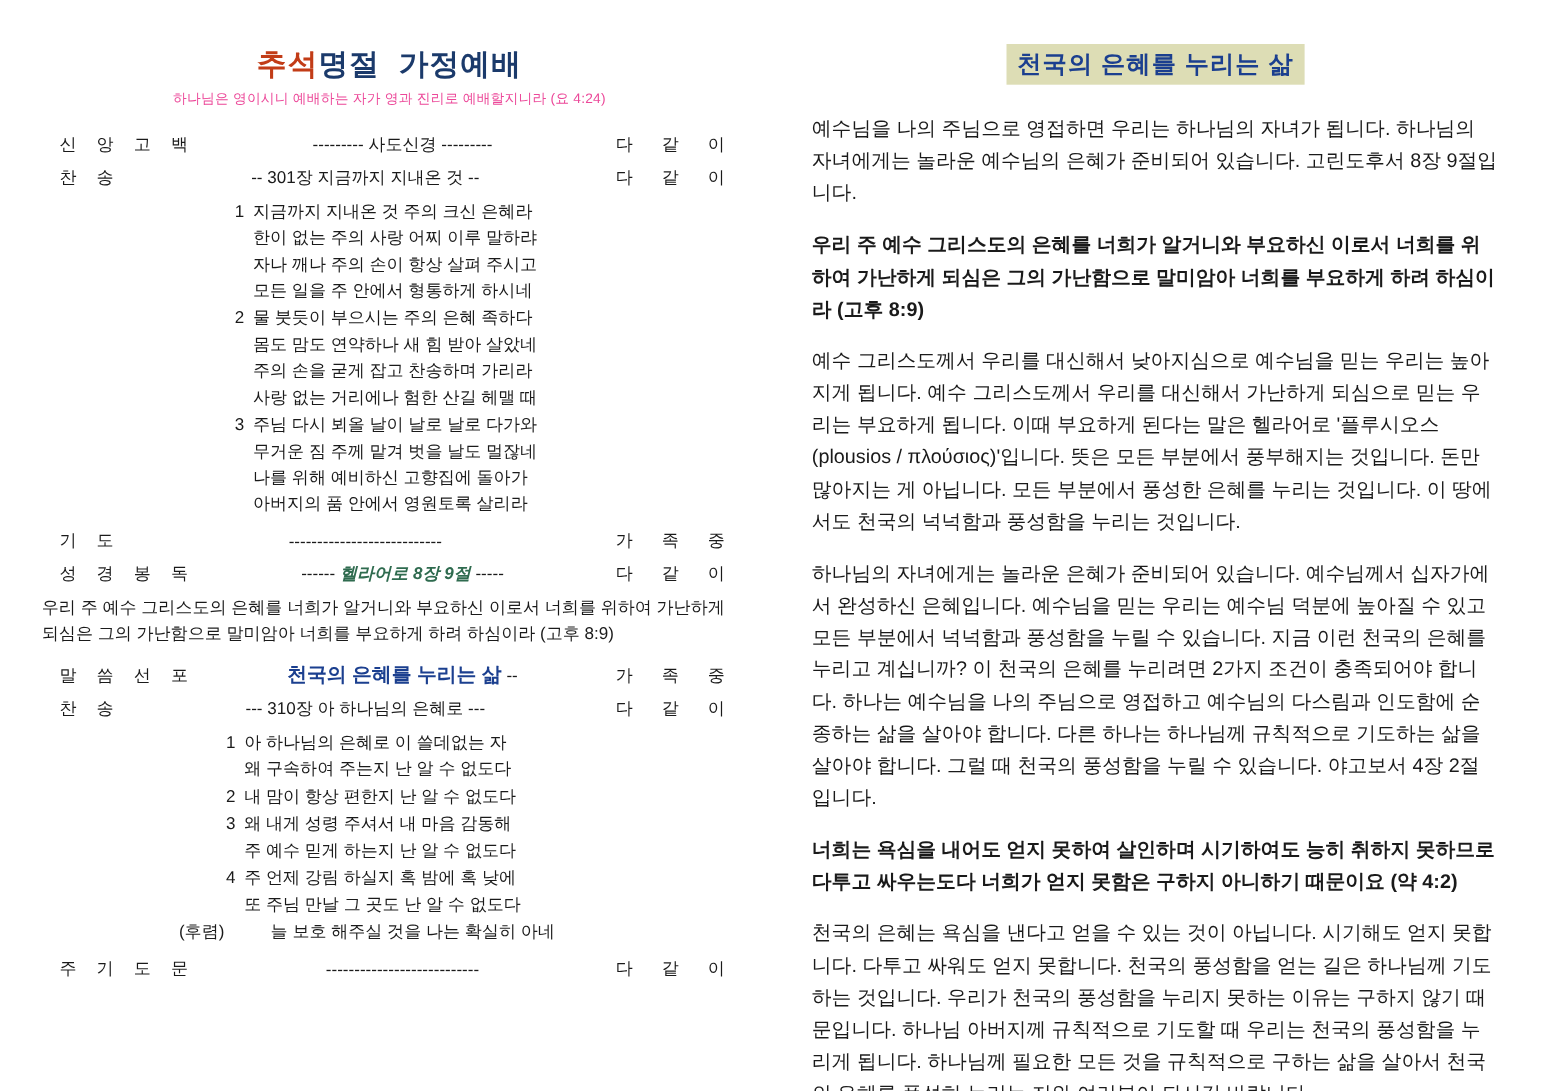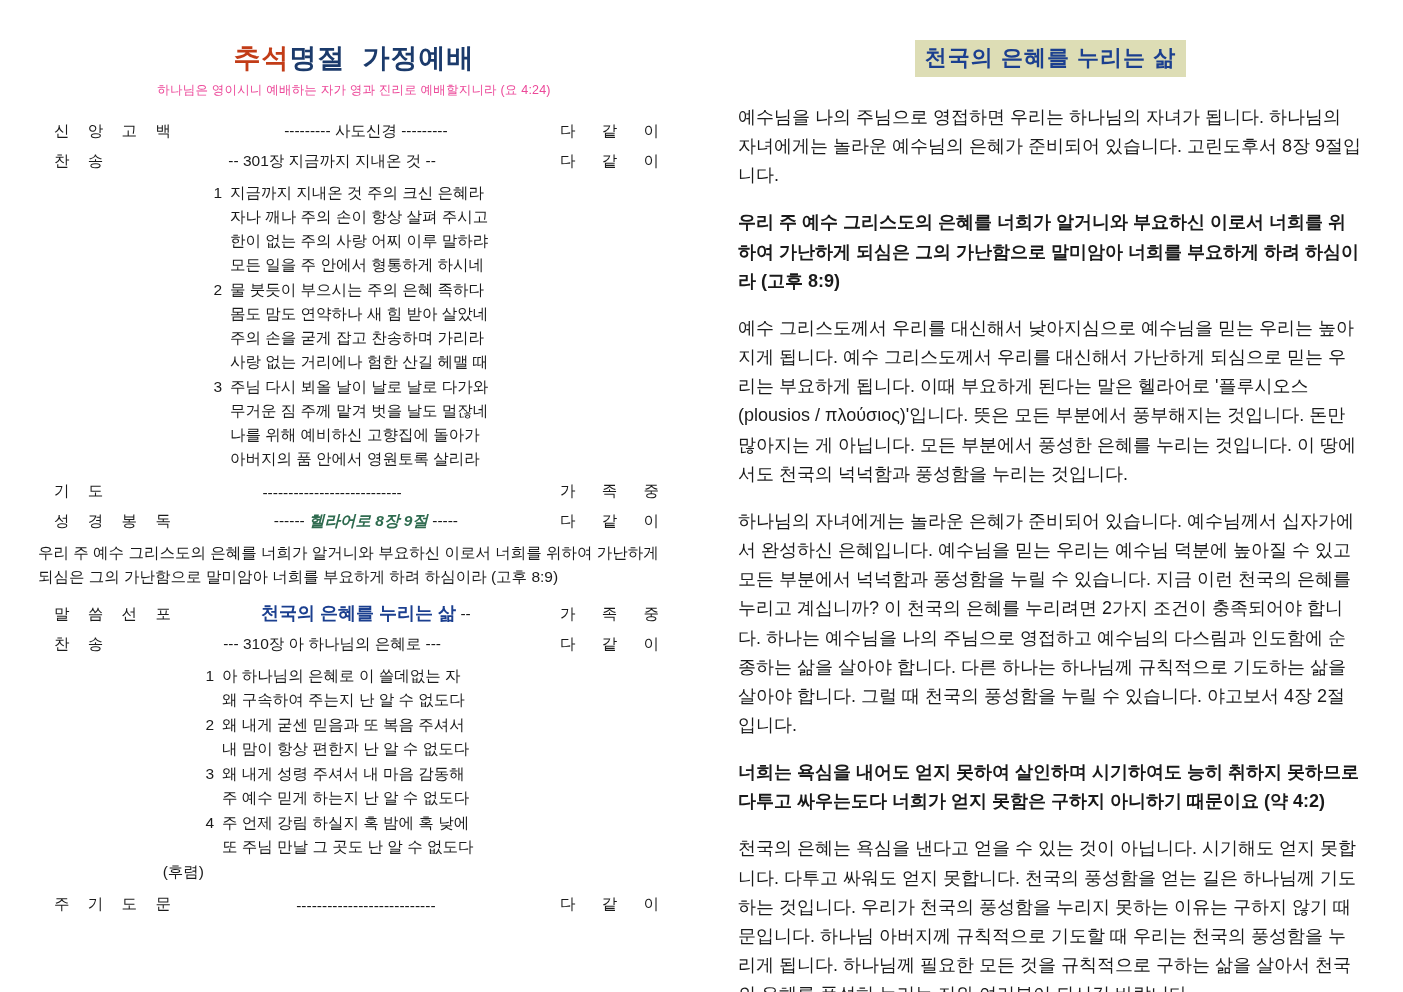--- a/index.html
+++ b/index.html
@@ -174,22 +174,22 @@
         <span class="ord-label">찬          송</span>
         <span class="ord-mid">-- 301장 지금까지 지내온 것 --</span>
         <span class="ord-right">다 같 이</span>
       </div>
 
       <div class="hymn">
         <div class="hymn-verse hymn-indent-1">
           <span class="hymn-num">1</span>
           <span class="hymn-lines">
             <div>지금까지 지내온 것 주의 크신 은혜라</div>
+            <div>한이 없는 주의 사랑 어찌 이루 말하랴</div>
             <div>자나 깨나 주의 손이 항상 살펴 주시고</div>
-            <div>한이 없는 주의 사랑 어찌 이루 말하랴</div>
             <div>모든 일을 주 안에서 형통하게 하시네</div>
           </span>
         </div>
         <div class="hymn-verse hymn-indent-1">
           <span class="hymn-num">2</span>
           <span class="hymn-lines">
             <div>물 붓듯이 부으시는 주의 은혜 족하다</div>
             <div>몸도 맘도 연약하나 새 힘 받아 살았네</div>
             <div>주의 손을 굳게 잡고 찬송하며 가리라</div>
             <div>사랑 없는 거리에나 험한 산길 헤맬 때</div>
@@ -243,41 +243,41 @@
         <div class="hymn-verse hymn-indent-2">
           <span class="hymn-num">1</span>
           <span class="hymn-lines">
             <div>아 하나님의 은혜로 이 쓸데없는 자</div>
             <div>왜 구속하여 주는지 난 알 수 없도다</div>
           </span>
         </div>
         <div class="hymn-verse hymn-indent-2">
           <span class="hymn-num">2</span>
           <span class="hymn-lines">
-            <div>왜 내게 굳센 믿음과 또 복음 주셔서</div>
             <div>내 맘이 항상 편한지 난 알 수 없도다</div>
           </span>
         </div>
         <div class="hymn-verse hymn-indent-2">
           <span class="hymn-num">3</span>
           <span class="hymn-lines">
             <div>왜 내게 성령 주셔서 내 마음 감동해</div>
             <div>주 예수 믿게 하는지 난 알 수 없도다</div>
           </span>
         </div>
         <div class="hymn-verse hymn-indent-2">
           <span class="hymn-num">4</span>
           <span class="hymn-lines">
             <div>주 언제 강림 하실지 혹 밤에 혹 낮에</div>
             <div>또 주님 만날 그 곳도 난 알 수 없도다</div>
           </span>
         </div>
         <div class="hymn-verse" style="padding-left:82px;justify-content:flex-end;">
           <span class="hymn-num wide">(후렴)</span>
           <span class="hymn-lines">
+            <div style="padding-left:34px;">늘 보호 해주실 것을 나는 확실히 아네</div>
           </span>
         </div>
       </div>
 
       <div class="order-row">
         <span class="ord-label">주 기 도 문</span>
         <span class="ord-mid">---------------------------</span>
         <span class="ord-right">다 같 이</span>
       </div>
 

